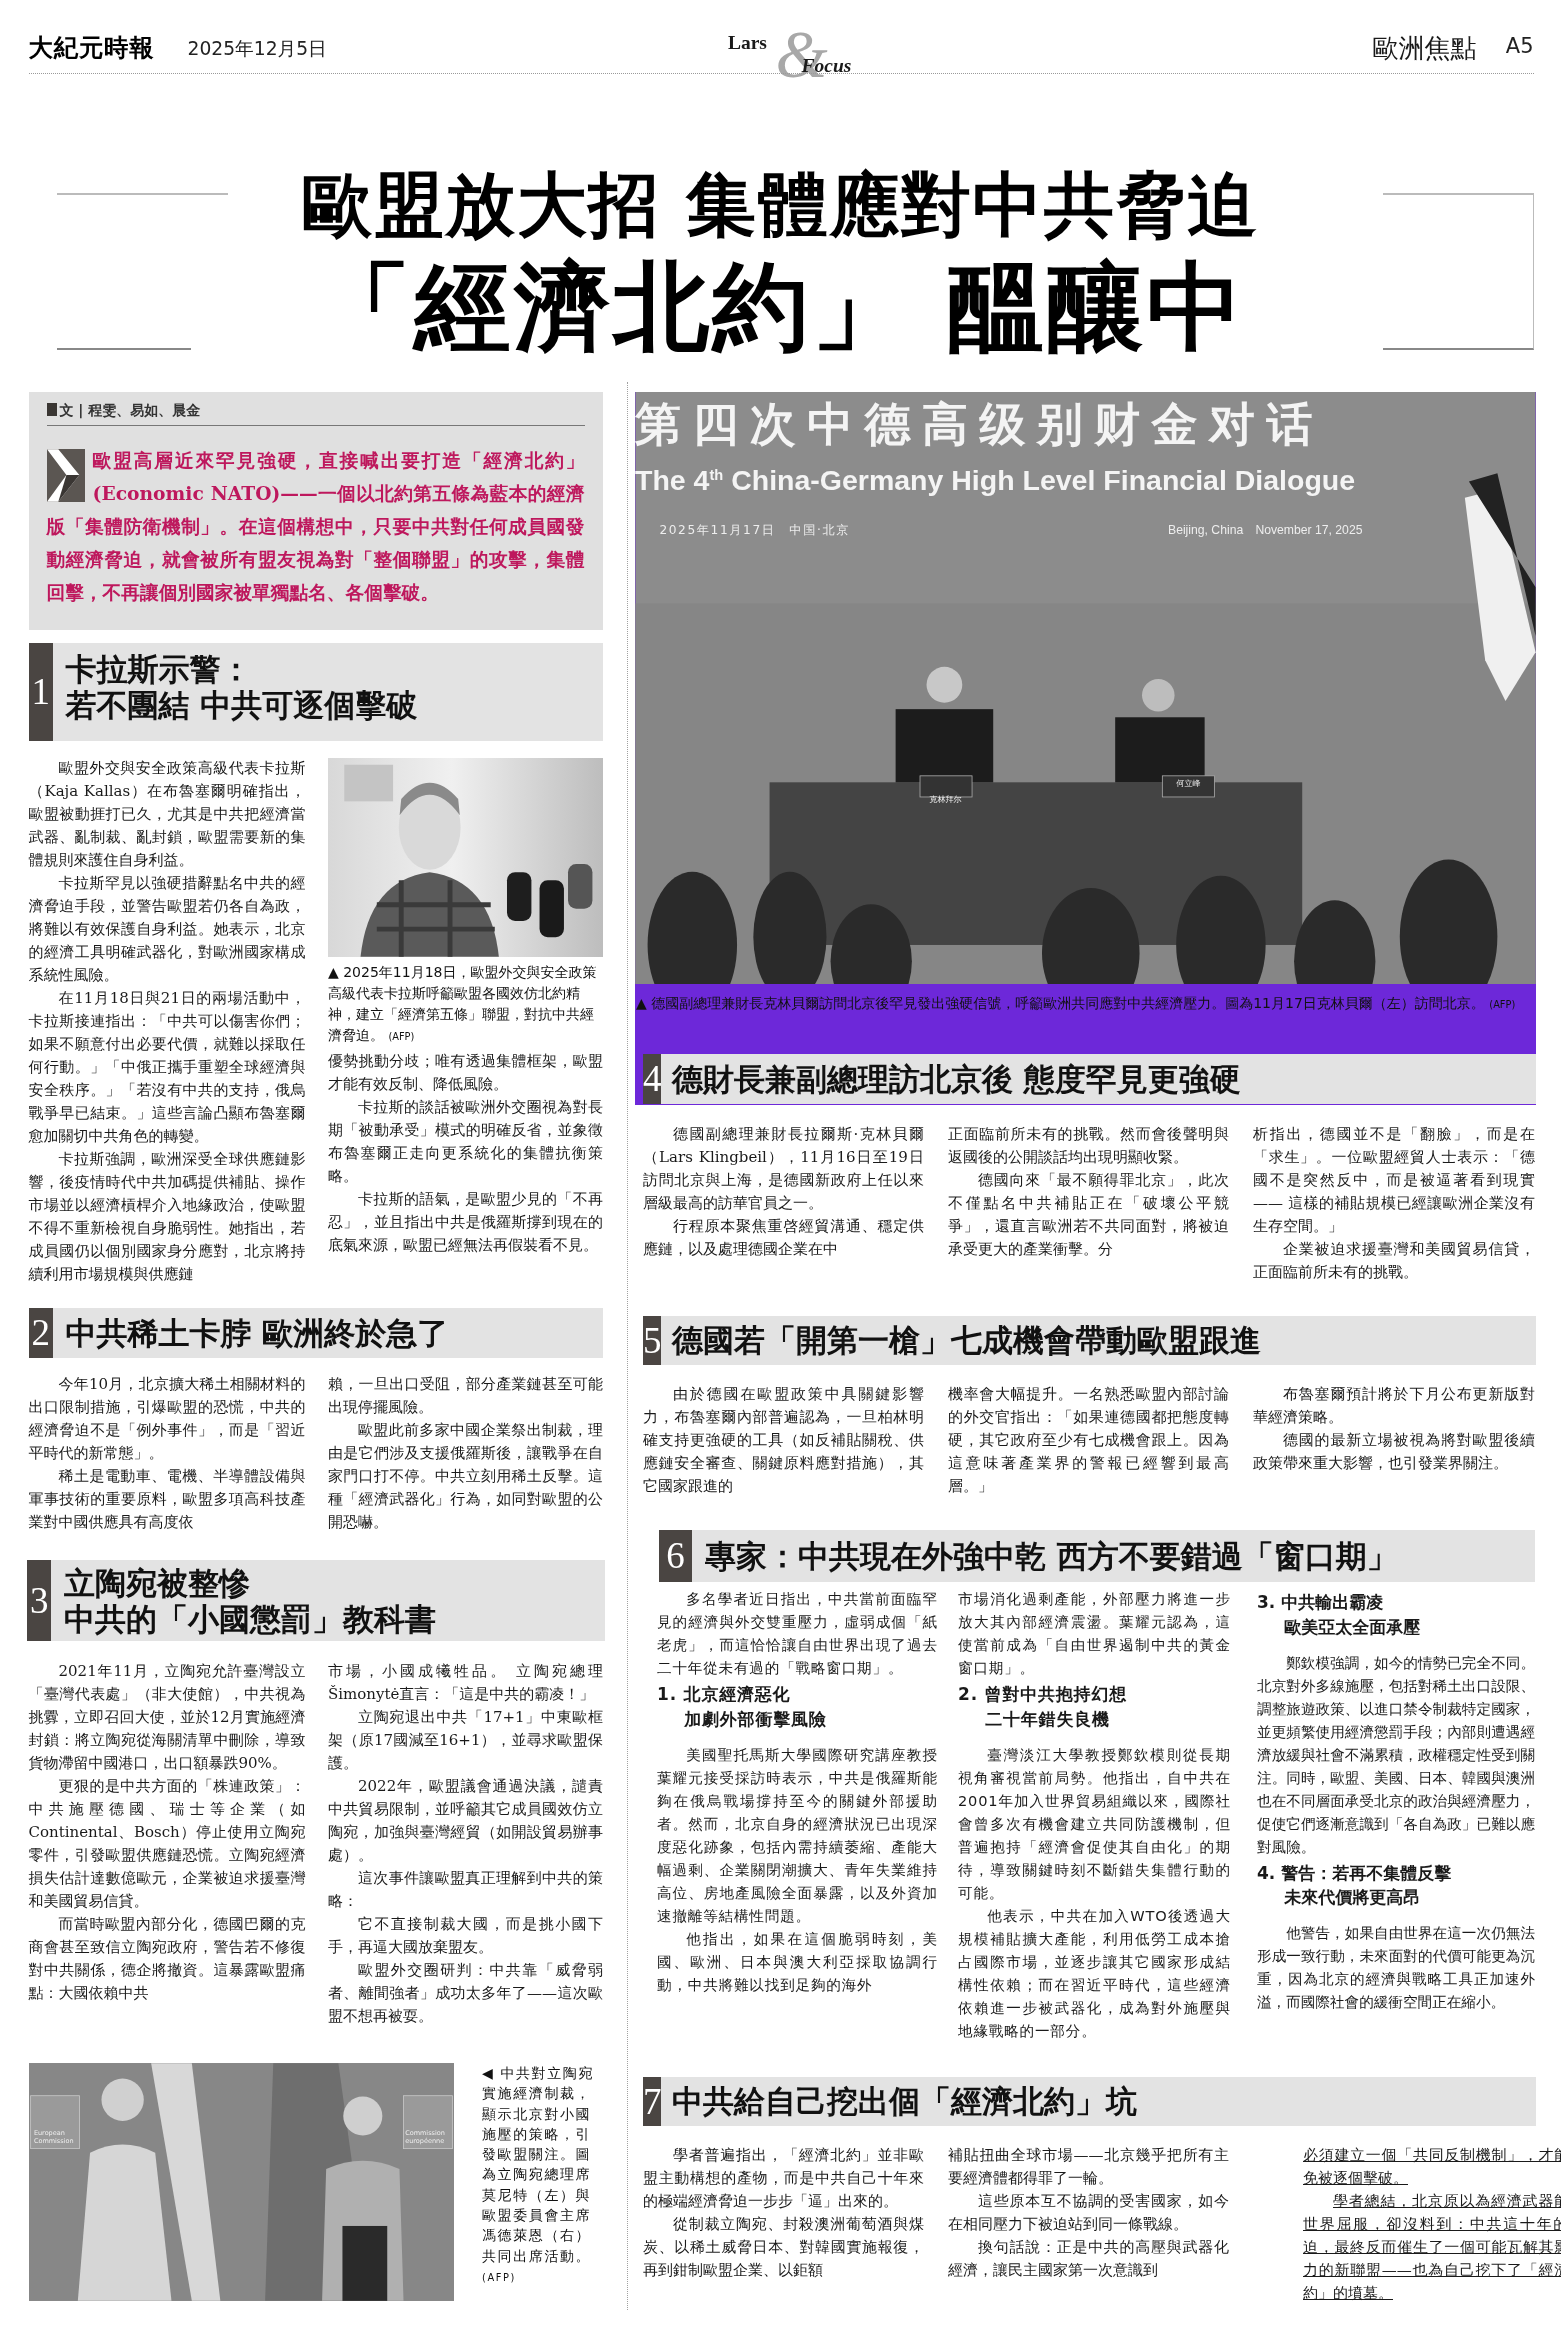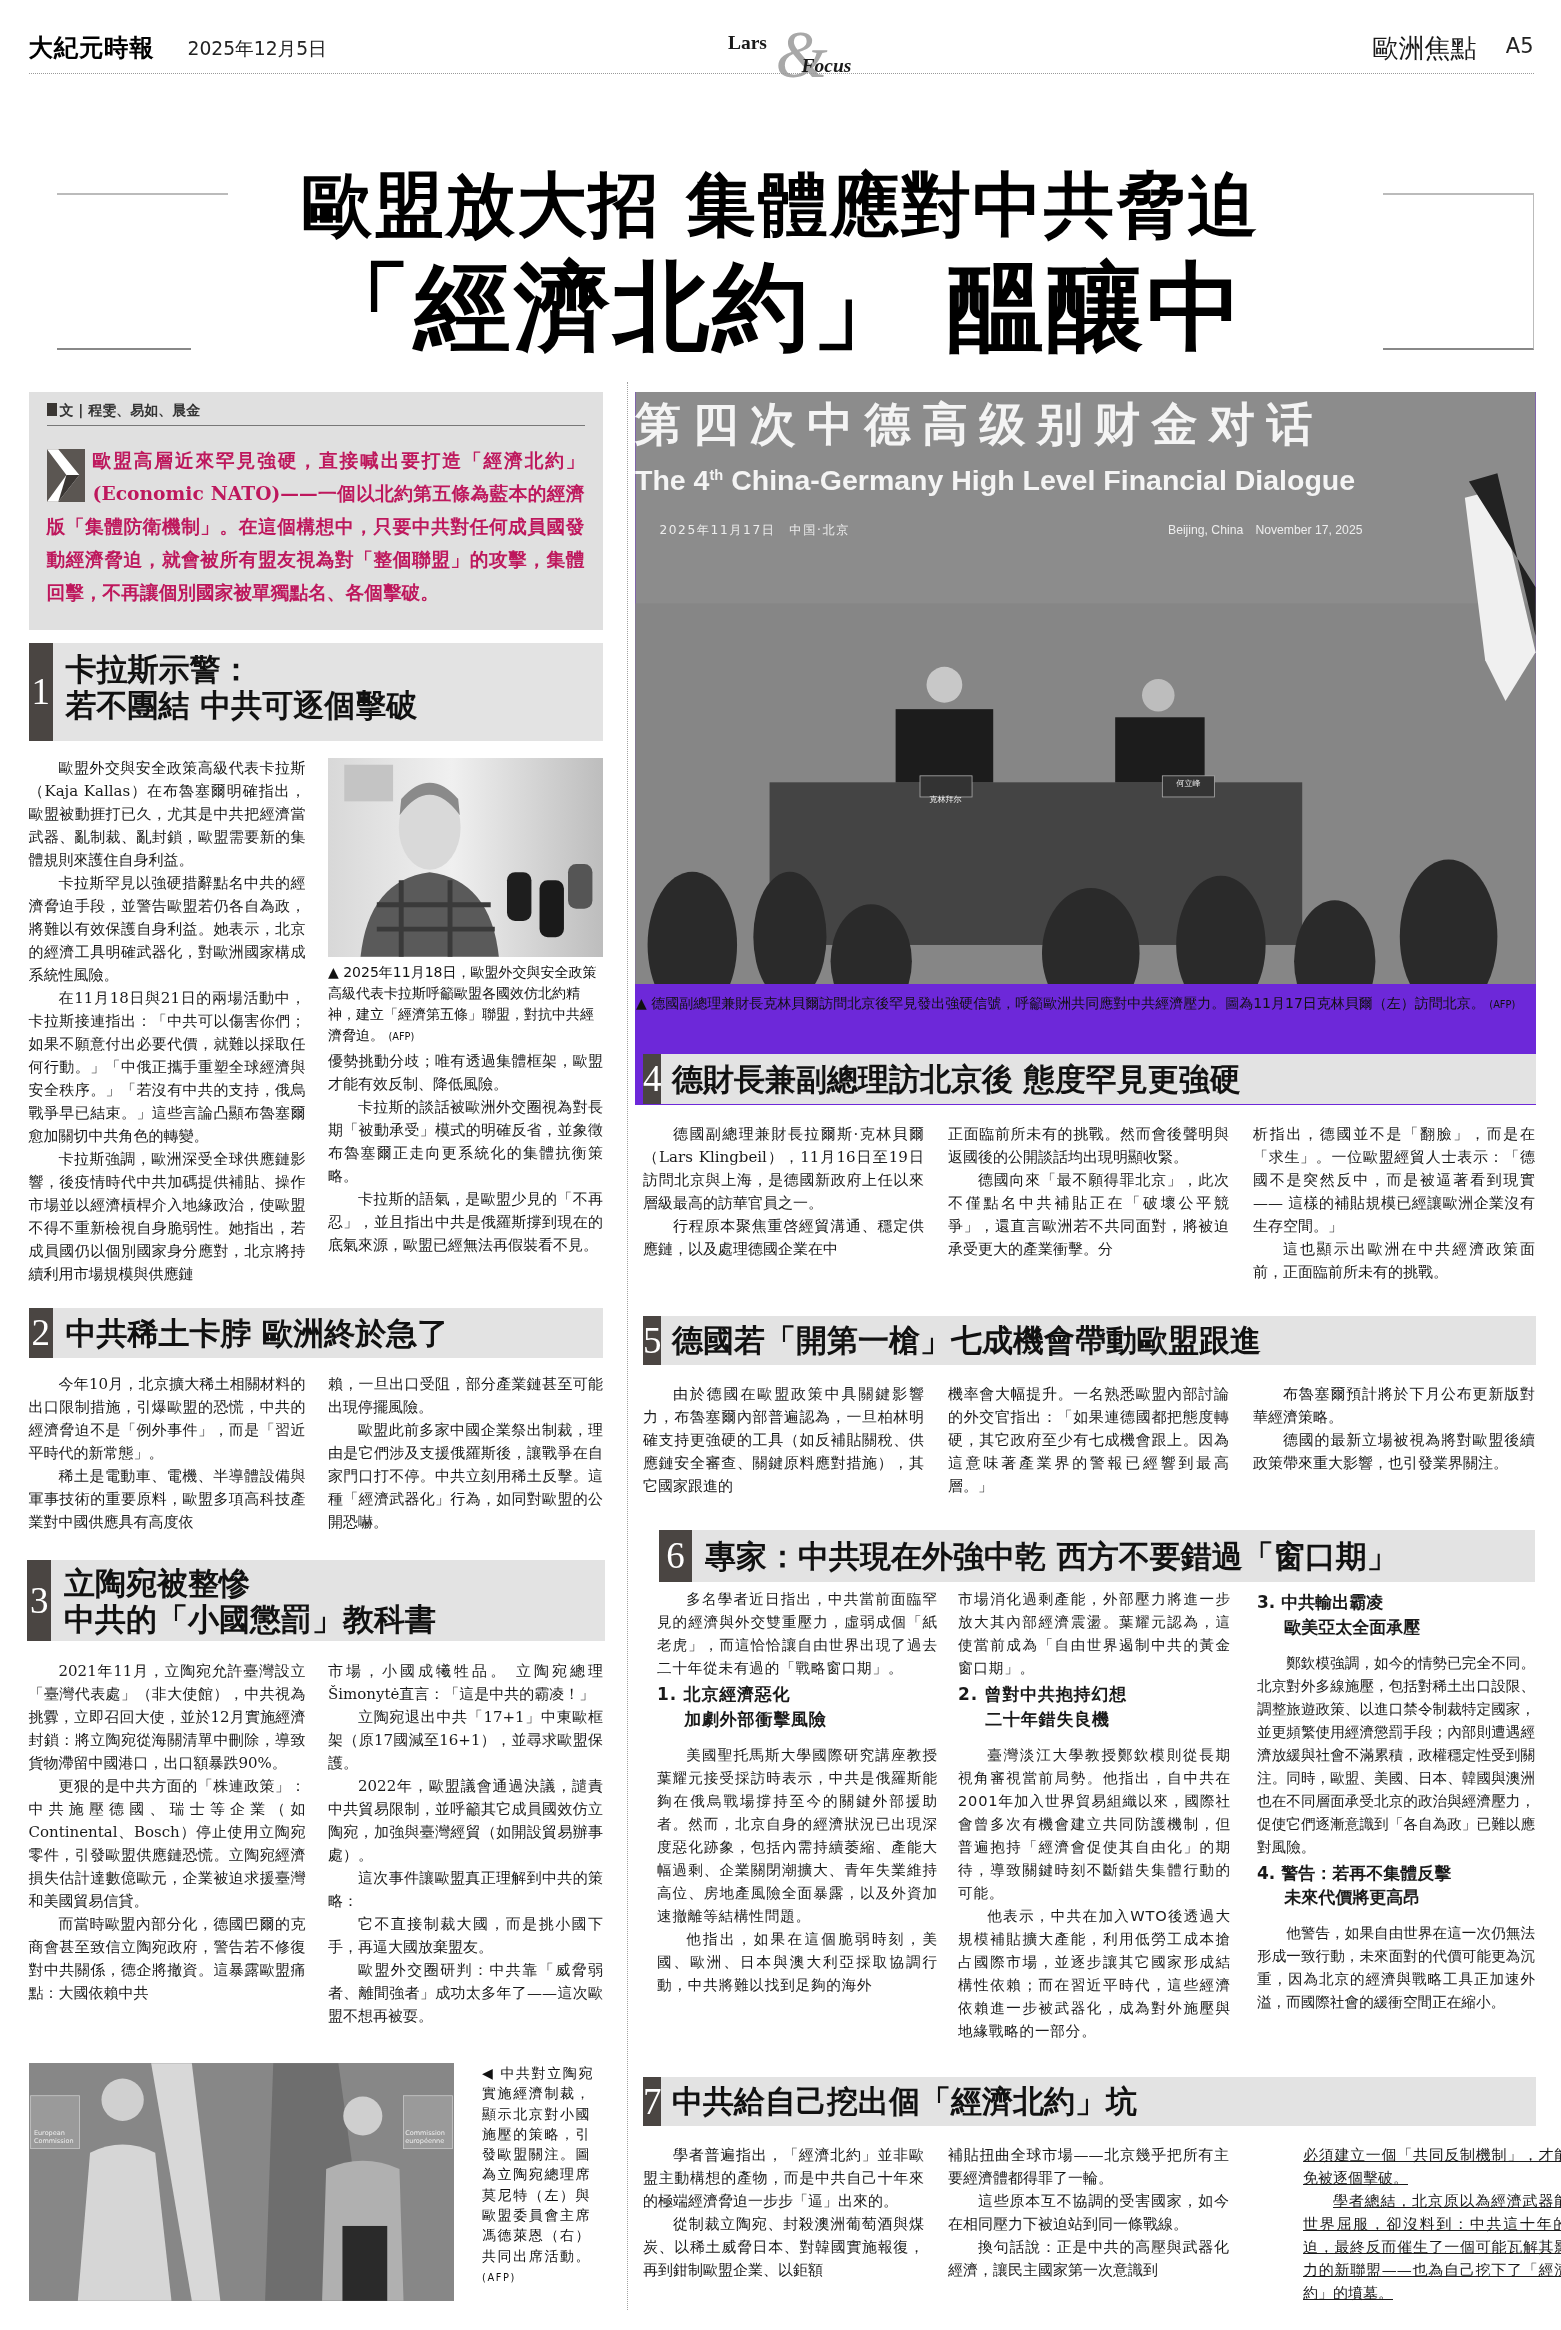--- a/index.html
+++ b/index.html
@@ -226,21 +226,21 @@
 <div class="col" style="left:643px;top:1123px;width:281px;">
   <p>德國副總理兼財長拉爾斯·克林貝爾（Lars Klingbeil），11月16日至19日訪問北京與上海，是德國新政府上任以來層級最高的訪華官員之一。</p>
   <p>行程原本聚焦重啓經貿溝通、穩定供應鏈，以及處理德國企業在中</p>
 </div>
 <div class="col" style="left:948px;top:1123px;width:281px;">
   <div>正面臨前所未有的挑戰。然而會後聲明與返國後的公開談話均出現明顯收緊。</div>
   <p>德國向來「最不願得罪北京」，此次不僅點名中共補貼正在「破壞公平競爭」，還直言歐洲若不共同面對，將被迫承受更大的產業衝擊。分</p>
 </div>
 <div class="col" style="left:1253px;top:1123px;width:282px;">
   <div>析指出，德國並不是「翻臉」，而是在「求生」。一位歐盟經貿人士表示：「德國不是突然反中，而是被逼著看到現實 —— 這樣的補貼規模已經讓歐洲企業沒有生存空間。」</div>
-  <p>這也顯示出歐洲在中共經濟政策面前，正面臨前所未有的挑戰。</p>
+  <p>企業被迫求援臺灣和美國貿易信貸，正面臨前所未有的挑戰。</p>
 </div>
 
 <div class="abs sec-head" style="left:643px;top:1316px;width:893px;height:49px;">
   <div class="sec-num" style="width:18px;line-height:49px;">5</div>
   <div class="sec-title" style="left:29px;line-height:49px;">德國若「開第一槍」七成機會帶動歐盟跟進</div>
 </div>
 <div class="col" style="left:643px;top:1383px;width:281px;">
   <p>由於德國在歐盟政策中具關鍵影響力，布魯塞爾內部普遍認為，一旦柏林明確支持更強硬的工具（如反補貼關稅、供應鏈安全審查、關鍵原料應對措施），其它國家跟進的</p>
 </div>
 <div class="col" style="left:948px;top:1383px;width:281px;">

